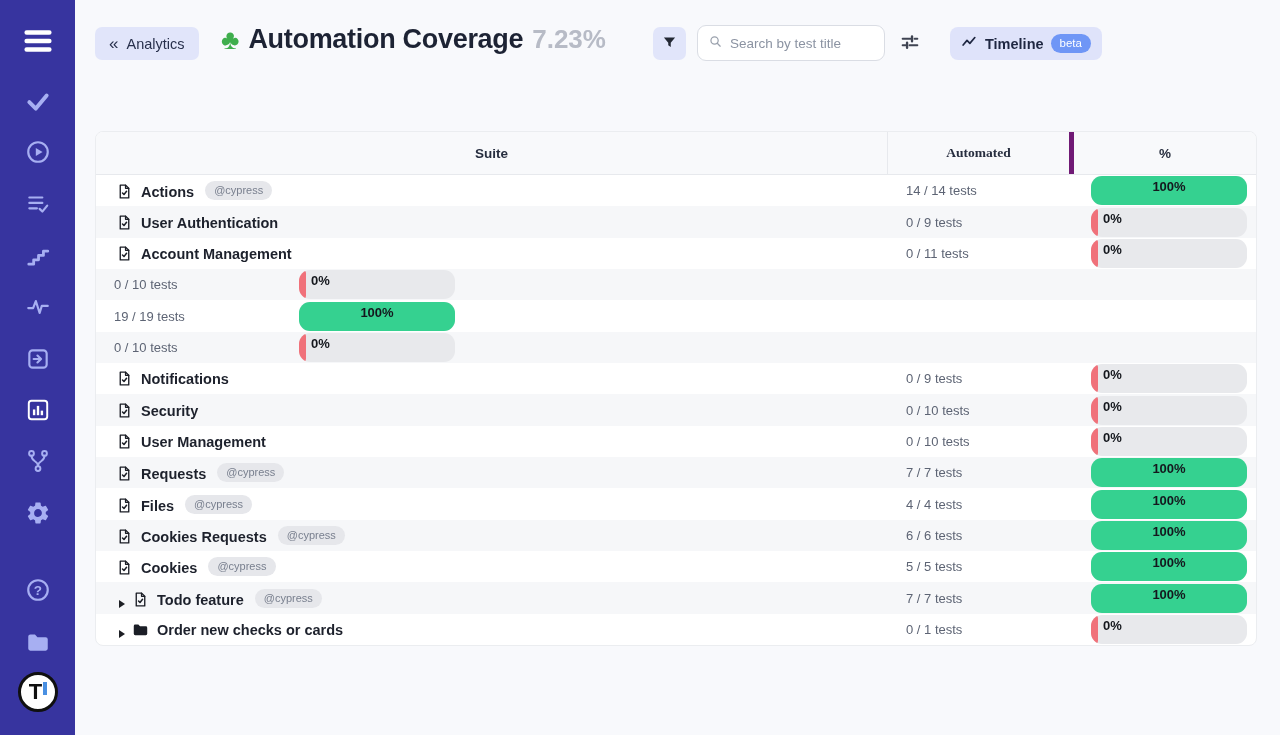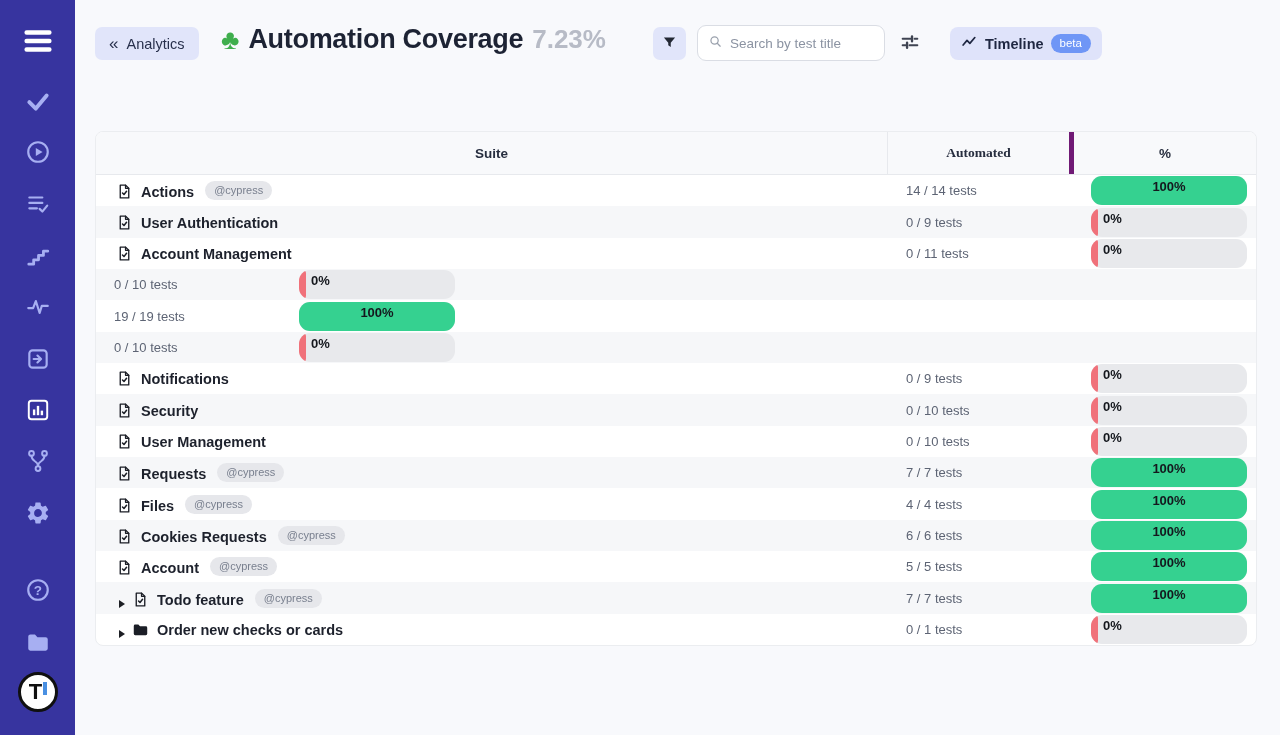--- a/index.html
+++ b/index.html
@@ -494,21 +494,21 @@
         <div class="row">
     <div class="cell cell-suite">
 
       <span class="row-icon">
               <svg viewBox="0 0 24 24" fill="none" stroke="currentColor" stroke-width="2" stroke-linecap="round" stroke-linejoin="round">
                 <path stroke-width="1.9" d="M6 3h7.5L18 7.5V21H6Z"></path>
                 <path stroke-width="1.9" d="M13.5 3v4.5H18"></path>
                 <path stroke-width="2.1" d="M9.2 14.2l2.1 2.1 3.6-4.6"></path>
               </svg>
             </span>
-      <span class="row-name">Account</span>
+      <span class="row-name">Cookies</span>
       <span class="tag">@cypress</span>
     </div>
     <div class="cell cell-auto">5 / 5 tests</div>
     <div class="cell cell-pct">
       <div class="bar">
         <div class="bar-fill green" style="width: 100%;"></div>
         <span class="bar-label center">100%</span>
       </div>
     </div>
   </div>

